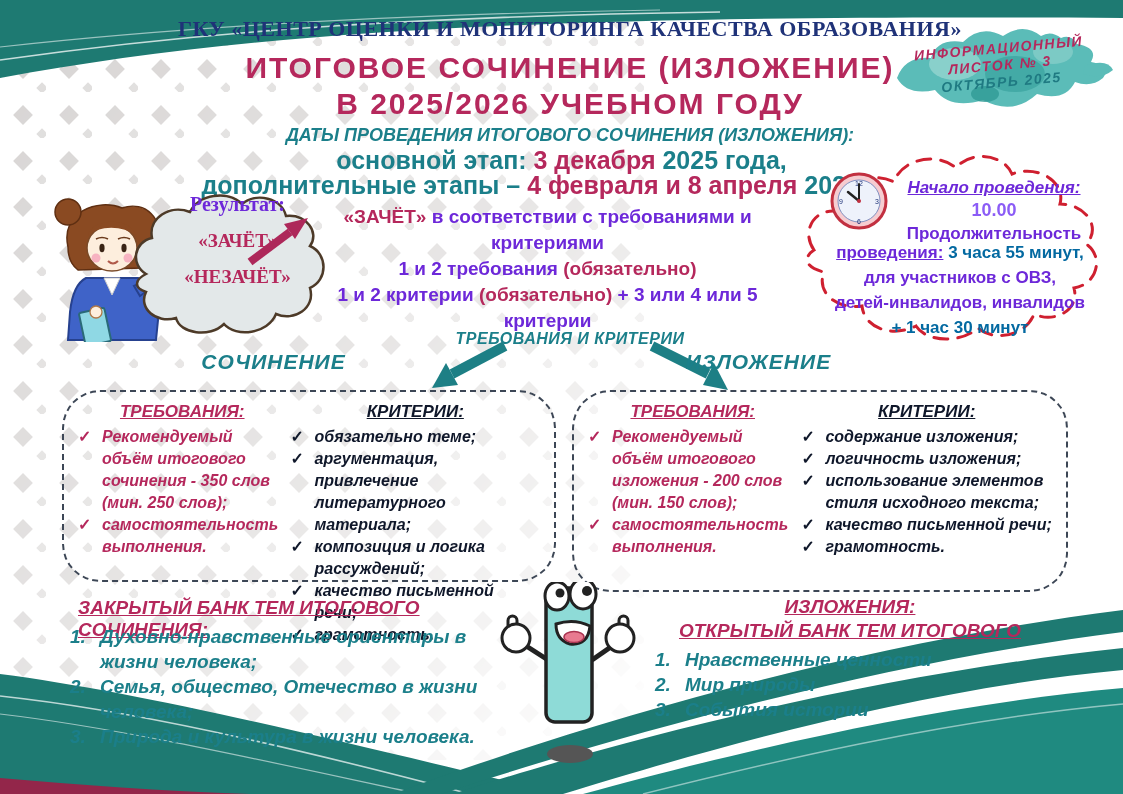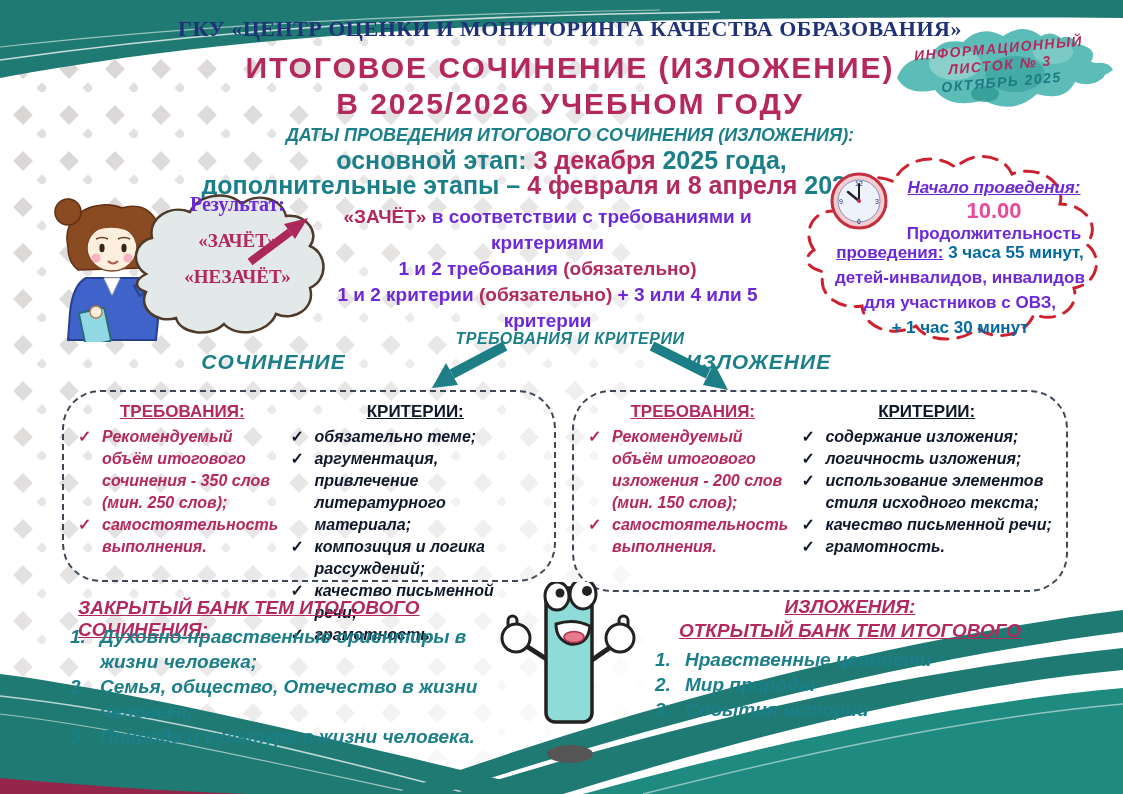--- a/index.html
+++ b/index.html
@@ -34,35 +34,35 @@
   .dates .ln { font-size:25px; font-weight:bold; }
 
   .bubble-text { top:192px; left:148px; width:162px; }
   .bubble-text .t  { font-size:20px; line-height:24px; }
   .bubble-text .v  { font-size:19px; line-height:22px; margin-top:14px; }
 
   .zachet { top:204px; left:295px; width:505px; font-size:19px; line-height:26px; font-weight:bold; }
 
   .cloud-right { top:176px; left:886px; width:216px; font-weight:bold; line-height:23px; }
   .cloud-right .l1 { font-size:17px; }
-  .cloud-right .l2 { font-size:22px; color:#ec4899; }
+  .cloud-right .l2 { font-size:18px; color:#8b5cf6; }
   .cloud-right .l3 { font-size:17px; }
   .cloud-full  { top:240px; left:808px; width:304px; font-weight:bold; font-size:17px; line-height:25px; }
   .cloud-full .red { color:#0369a1; }
 
   .mid-head  { top:330px; left:420px; width:283px; font-size:16px; letter-spacing:.5px; }
   .sec-left  { top:350px; left:165px; width:200px; font-size:21px; letter-spacing:1px; }
   .sec-right { top:350px; left:650px; width:200px; font-size:21px; letter-spacing:1px; }
 
   .dash-box { border:2px dashed #3d4756; border-radius:38px; display:flex; padding:10px 14px 8px 14px; }
   .box-essay { top:390px; left:62px;  width:494px; height:192px; }
   .box-izloj { top:390px; left:572px; width:496px; height:202px; }
   .col-req  { width:46%; padding-right:4px; }
   .col-crit { width:54%; }
-  .box-title { font-size:17px; font-weight:bold; text-decoration:underline; text-align:center; margin-bottom:4px; }
+  .box-title { font-size:17px; font-weight:bold; font-style:italic; text-decoration:underline; text-align:center; margin-bottom:4px; }
   .chk-row { display:flex; font-size:16px; font-weight:bold; font-style:italic; line-height:22px; }
   .chk { width:24px; flex:none; font-style:normal; }
   .chk-txt { flex:1; }
 
   .bank-title { font-size:19px; font-weight:bold; font-style:italic; text-decoration:underline; }
   .closed-title { top:597px; left:78px; width:440px; }
   .open-title   { top:595px; left:662px; width:376px; line-height:24px; }
   .bank-list { font-size:19px; font-weight:bold; font-style:italic; color:#1b7f8a; line-height:25px; }
   .closed-list { top:624px; left:70px; width:448px; }
   .open-list   { top:647px; left:655px; width:340px; }
@@ -193,22 +193,22 @@
     <line x1="29" y1="29" x2="29" y2="12" stroke="#222222" stroke-width="2" stroke-linecap="round"></line>
     <circle cx="29" cy="29" r="2" fill="#c23040"></circle>
   </svg>
   <div class="abs cloud-right ctr">
     <div class="l1 blue it u">Начало проведения:</div>
     <div class="l2">10.00</div>
     <div class="l3 blue">Продолжительность</div>
   </div>
   <div class="abs cloud-full ctr">
     <div><span class="blue u">проведения:</span><span class="red"> 3 часа 55 минут,</span></div>
+    <div class="blue">для участников с ОВЗ,</div>
     <div class="blue">детей-инвалидов, инвалидов</div>
-    <div class="blue">для участников с ОВЗ,</div>
     <div class="red">+ 1 час 30 минут</div>
   </div>
 
   <svg class="abs" style="top:0;left:0" width="1123" height="794" pointer-events="none">
     <line x1="250" y1="262" x2="290" y2="232" stroke="#ad285a" stroke-width="8"></line>
     <polygon points="308,218 295,239 284,224" fill="#ad285a"></polygon>
     <line x1="505" y1="346" x2="452" y2="374" stroke="#1d7f85" stroke-width="10"></line>
     <polygon points="432,388 458,385 446,363" fill="#1d7f85"></polygon>
     <line x1="652" y1="346" x2="708" y2="374" stroke="#1d7f85" stroke-width="10"></line>
     <polygon points="728,390 703,385 714,363" fill="#1d7f85"></polygon>

